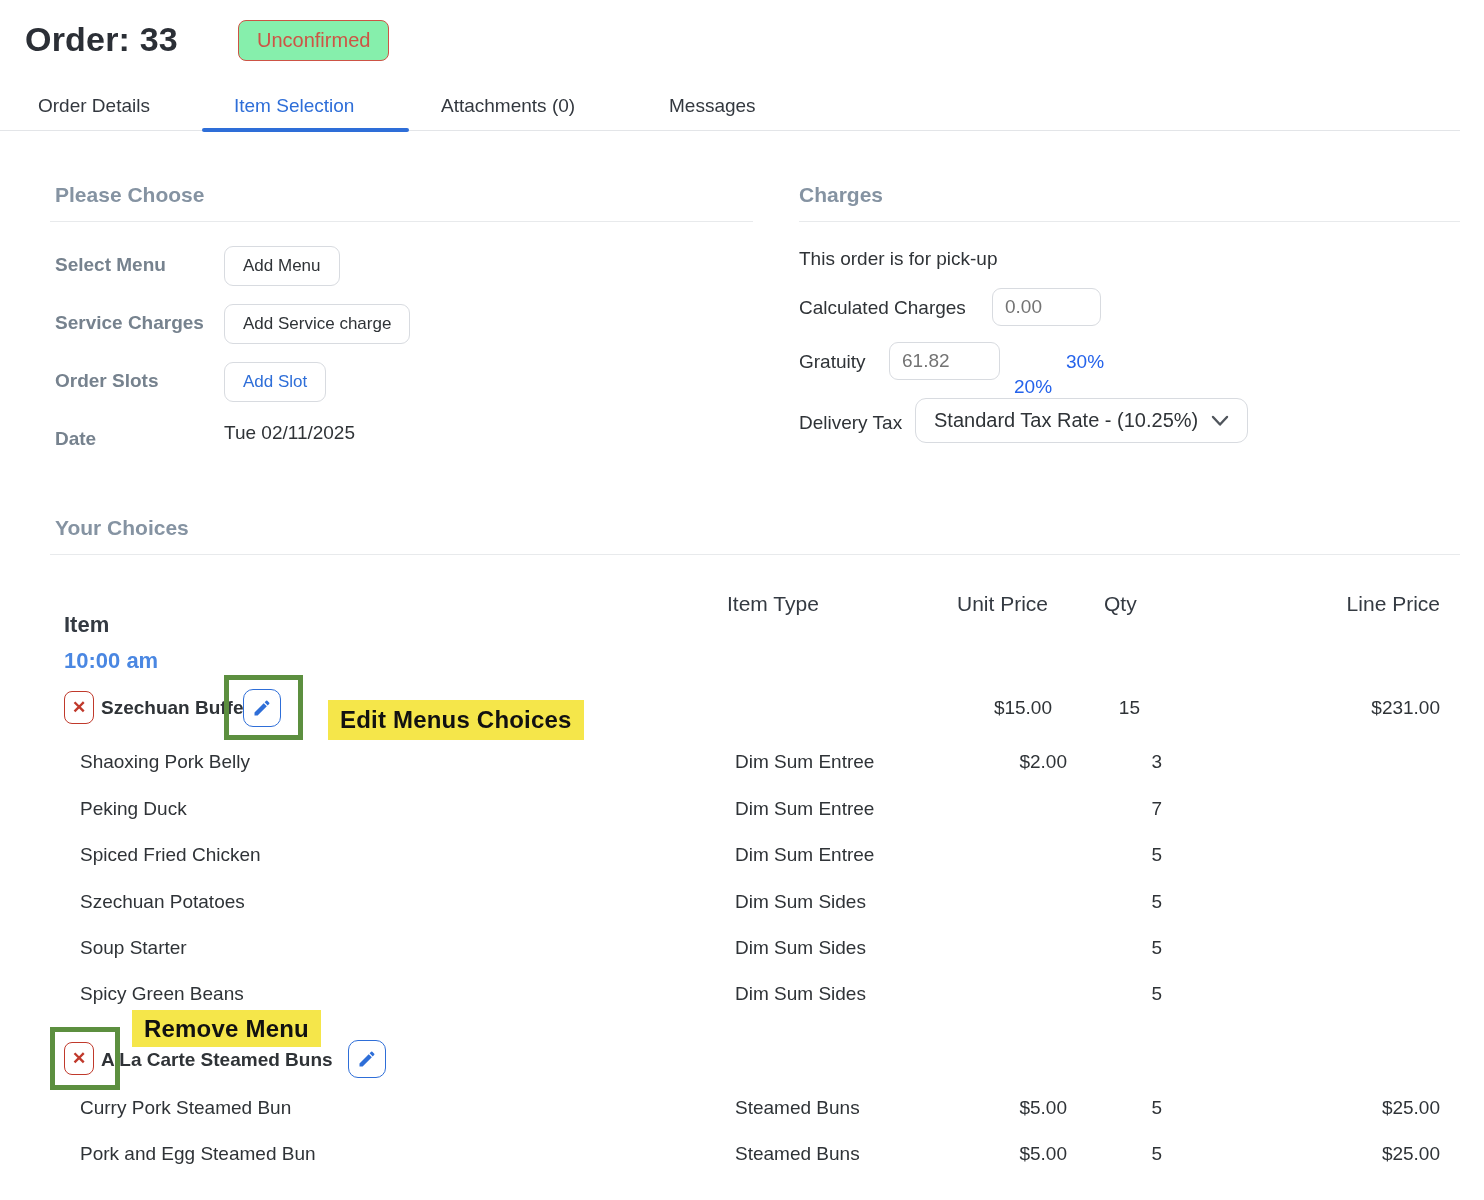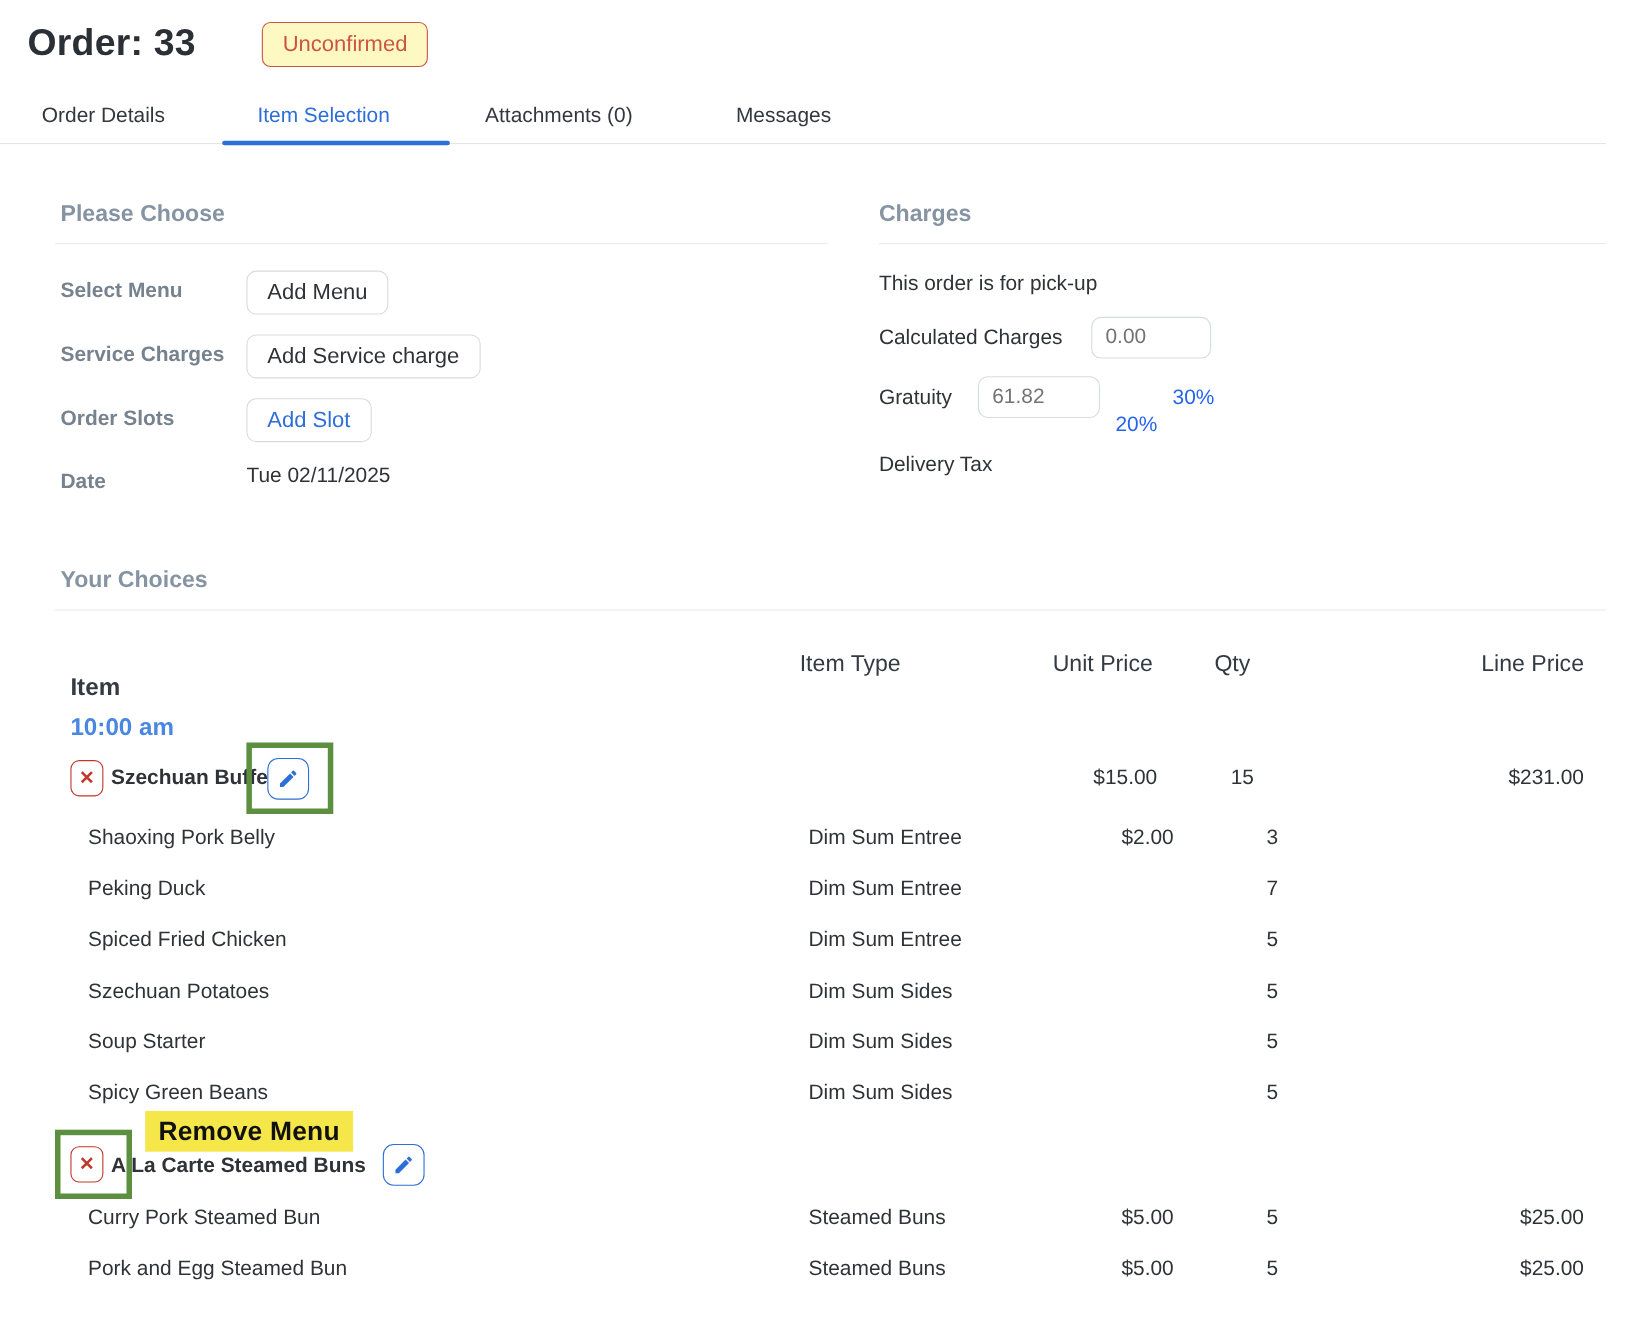--- a/index.html
+++ b/index.html
@@ -7,37 +7,37 @@
   #app {
     position:relative; width:1460px; height:1200px; background:#ffffff;
     font-family:"Liberation Sans", sans-serif; color:#2f3337; overflow:hidden;padding-left:15px;
   }
   .abs { position:absolute; }
 
   
   .order-title { font-size:34px; font-weight:800; color:#2b2f36; letter-spacing:0.2px; }
   .badge {
     font-size:20px; color:#cd5445; border:1.5px solid #cd5445; border-radius:8px;
-    padding:8px 18px; background:#fef9c3; display:inline-block;
+    padding:8px 18px; background:#86efac; display:inline-block;
   }
 
   
   .tabbar-line { left:0; top:130px; width:1484px; height:1px; background:#e3e5e8; }
   .tab { font-size:19px; color:#33383f; cursor:pointer; top:95px; }
   .tab.active { color:#2e6ed8; }
   .tab-underline { left:202px; top:128px; width:207px; height:4px; background:#2e6ed8; border-radius:2px; }
 
   
   .section-h { font-size:21px; font-weight:700; color:#8593a2; }
   .divider { height:1px; background:#e8eaec; }
   .field-label { font-size:19px; font-weight:700; color:#76828e; }
   .btn {
     display:inline-flex; align-items:center; justify-content:center;
     border:1px solid #d8dbe0; border-radius:9px; background:#fff;
-    font-size:20px; color:#2f3337; padding:0 18px; height:40px; cursor:pointer;
+    font-size:17px; color:#2f3337; padding:0 18px; height:40px; cursor:pointer;
     font-family:"Liberation Sans", sans-serif;
   }
   .btn.blue { color:#2e6ed8; }
   .txt { font-size:19px; color:#2f3337; }
   .input {
     border:1px solid #d8dbe0; border-radius:9px; font-size:19px; color:#737373;
     padding:0 12px; height:38px; background:#fff; font-family:"Liberation Sans", sans-serif;
   }
   .link { font-size:19px; color:#2563eb; cursor:pointer; }
   .select {
@@ -108,20 +108,28 @@
 
   <div class="abs txt" style="left:799px; top:297px;">Calculated Charges</div>
   <input class="abs input" style="left: 992px; top: 288px; width: 109px;" value="0.00">
 
   <div class="abs txt" style="left:799px; top:351px;">Gratuity</div>
   <input class="abs input" style="left: 889px; top: 342px; width: 111px;" value="61.82">
   <span class="abs link" style="left:1014px; top:351px;margin-top:25px;">20%</span>
   <span class="abs link" style="left:1066px; top:351px;">30%</span>
 
   <div class="abs txt" style="left:799px; top:412px;">Delivery Tax</div>
+  <div class="abs select" style="left:915px; top:398px; width:333px;">
+    <span>Standard Tax Rate - (10.25%)</span>
+    <span style="display:flex;">
+      <svg width="18" height="12" viewBox="0 0 18 12">
+          <polyline points="2,2 9,9.5 16,2" fill="none" stroke="#50555c" stroke-width="2.4" stroke-linecap="round" stroke-linejoin="round"></polyline>
+        </svg>
+    </span>
+  </div>
 
   <div class="abs section-h" style="left:55px; top:516px;">Your Choices</div>
   <div class="abs divider" style="left:50px; top:554px; width:1434px;"></div>
 
   <div class="abs th bold" style="left:64px;  top:612px;">Item</div>
   <div class="abs th" style="left:727px; top:592px;">Item Type</div>
   <div class="abs th r" style="left:920px; top:592px; width:128px;">Unit Price</div>
   <div class="abs th" style="left:1104px; top:592px;">Qty</div>
   <div class="abs th r" style="left:1310px; top:592px; width:130px;">Line Price</div>
 
@@ -136,20 +144,21 @@
       <svg width="20" height="20" viewBox="0 0 24 24">
           <path fill="#2e6ed8" d="M3 17.25V21h3.75L17.81 9.94l-3.75-3.75L3 17.25zM20.71 7.04c.39-.39.39-1.02 0-1.41l-2.34-2.34a.9959.9959 0 0 0-1.41 0l-1.83 1.83 3.75 3.75 1.83-1.83z"></path>
         </svg>
     </span>
   </button>
   <div class="abs cell r" style="left:925px;  top:697px; width:127px;">$15.00</div>
   <div class="abs cell r" style="left:1078px; top:697px; width:62px;">15</div>
   <div class="abs cell r" style="left:1300px; top:697px; width:140px;">$231.00</div>
 
   <div class="abs ann-box" style="left:224px; top:675px; width:79px; height:65px;"></div>
+  <div class="abs ann-label" style="left:328px; top:700px; height:40px;">Edit Menus Choices</div>
 
   <div class="abs cell" style="left:80px;  top:751px;">Shaoxing Pork Belly</div>
   <div class="abs cell" style="left:735px; top:751px;">Dim Sum Entree</div>
   <div class="abs cell r" style="left:940px; top:751px; width:127px;">$2.00</div>
   <div class="abs cell r" style="left:1100px; top:751px; width:62px;">3</div>
 
   <div class="abs cell" style="left:80px;  top:798px;text-align:right;">Peking Duck</div>
   <div class="abs cell" style="left:735px; top:798px;">Dim Sum Entree</div>
   <div class="abs cell r" style="left:1100px; top:798px; width:62px;">7</div>
 

